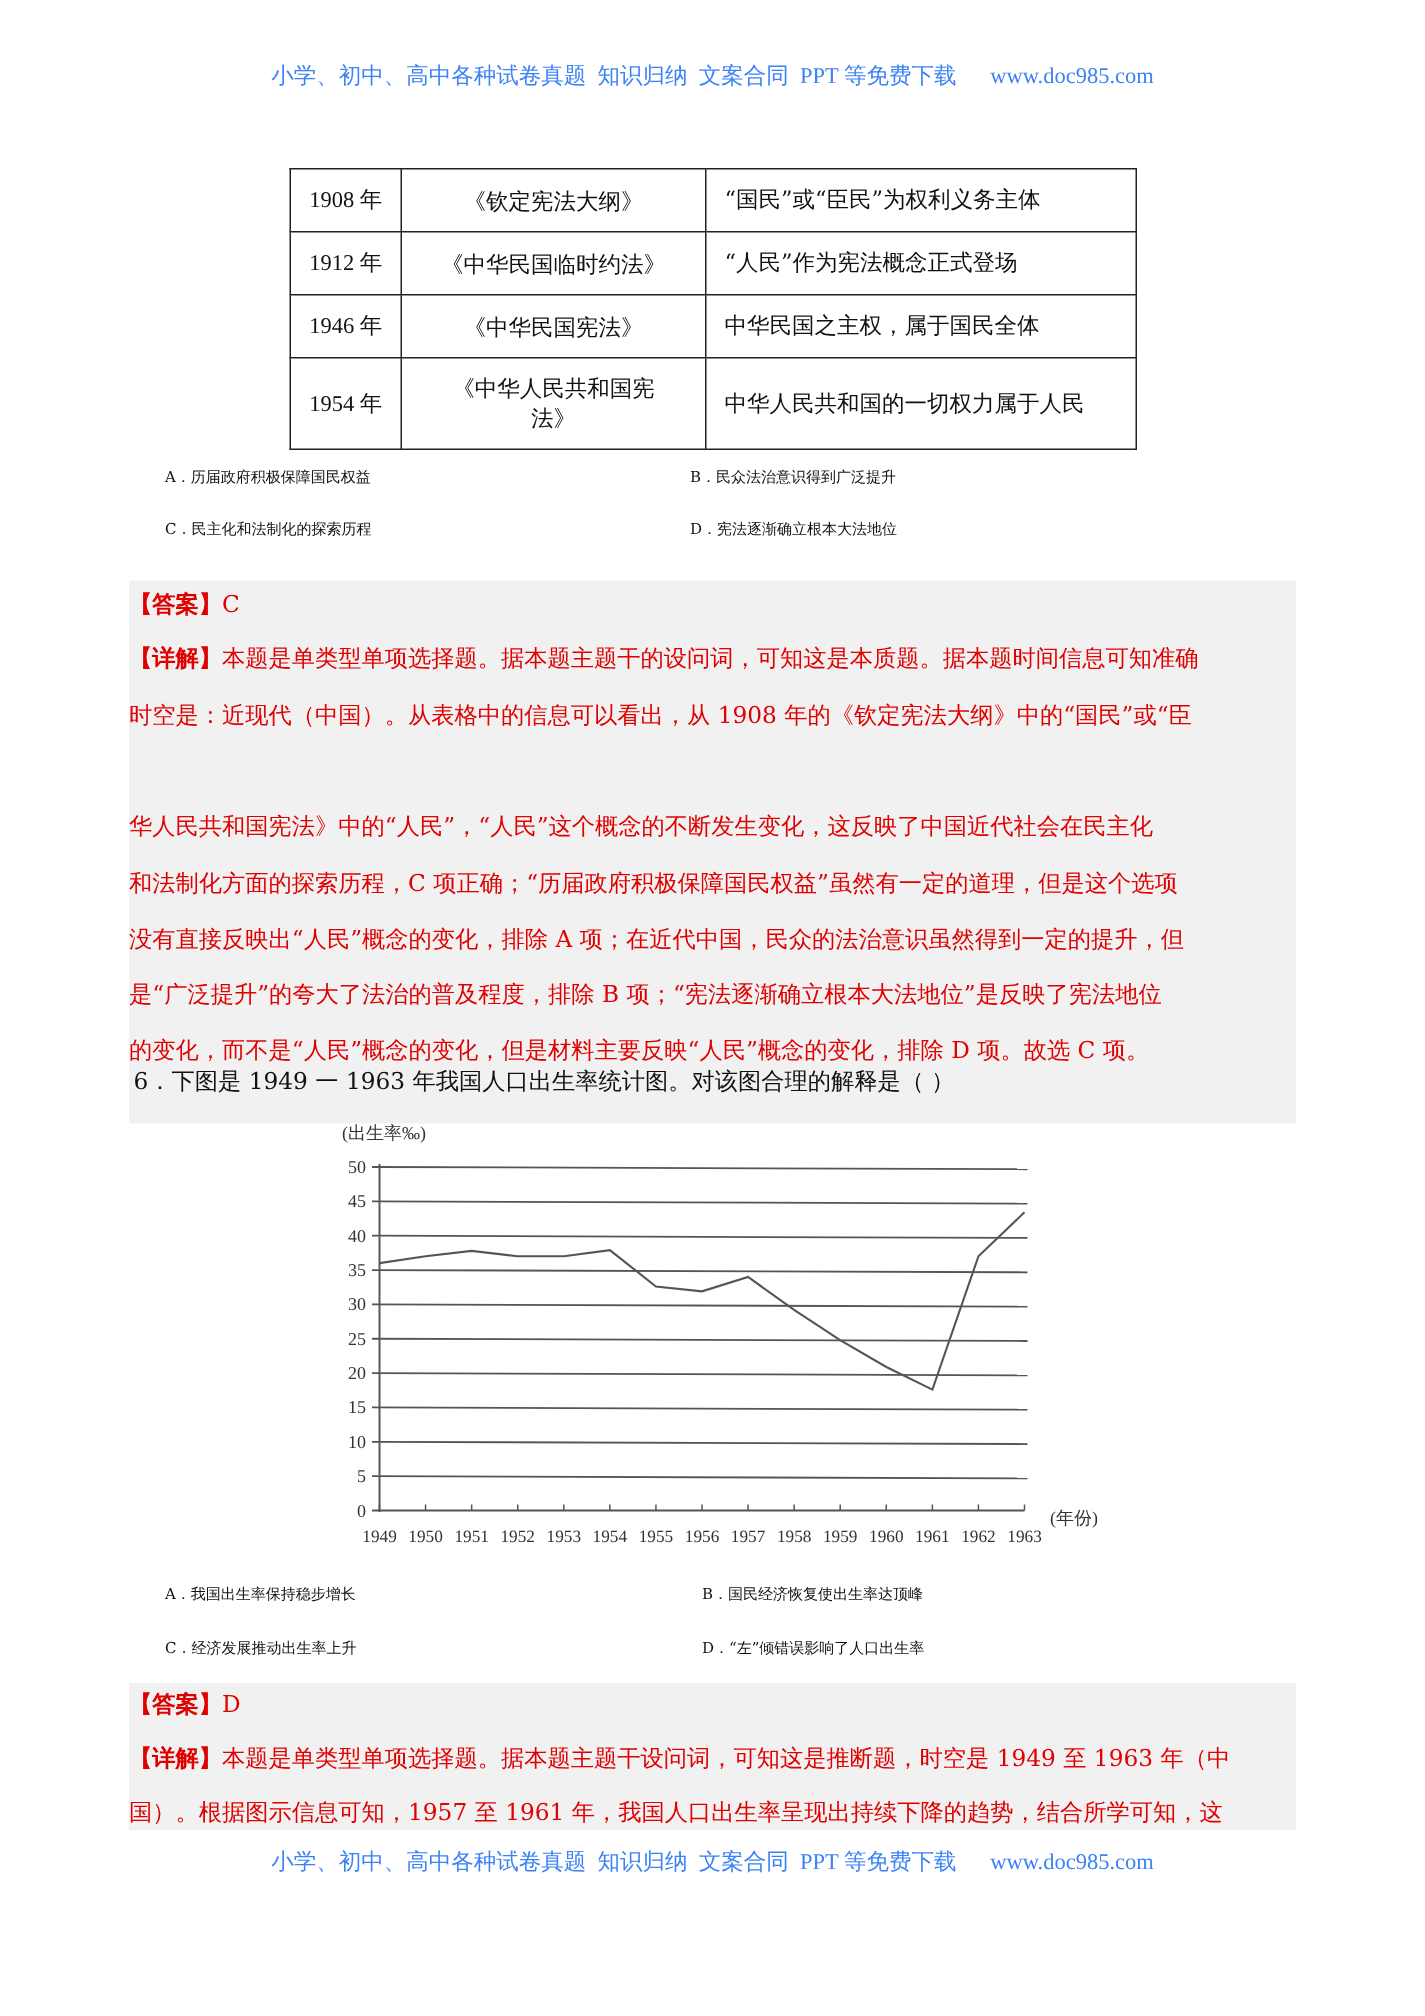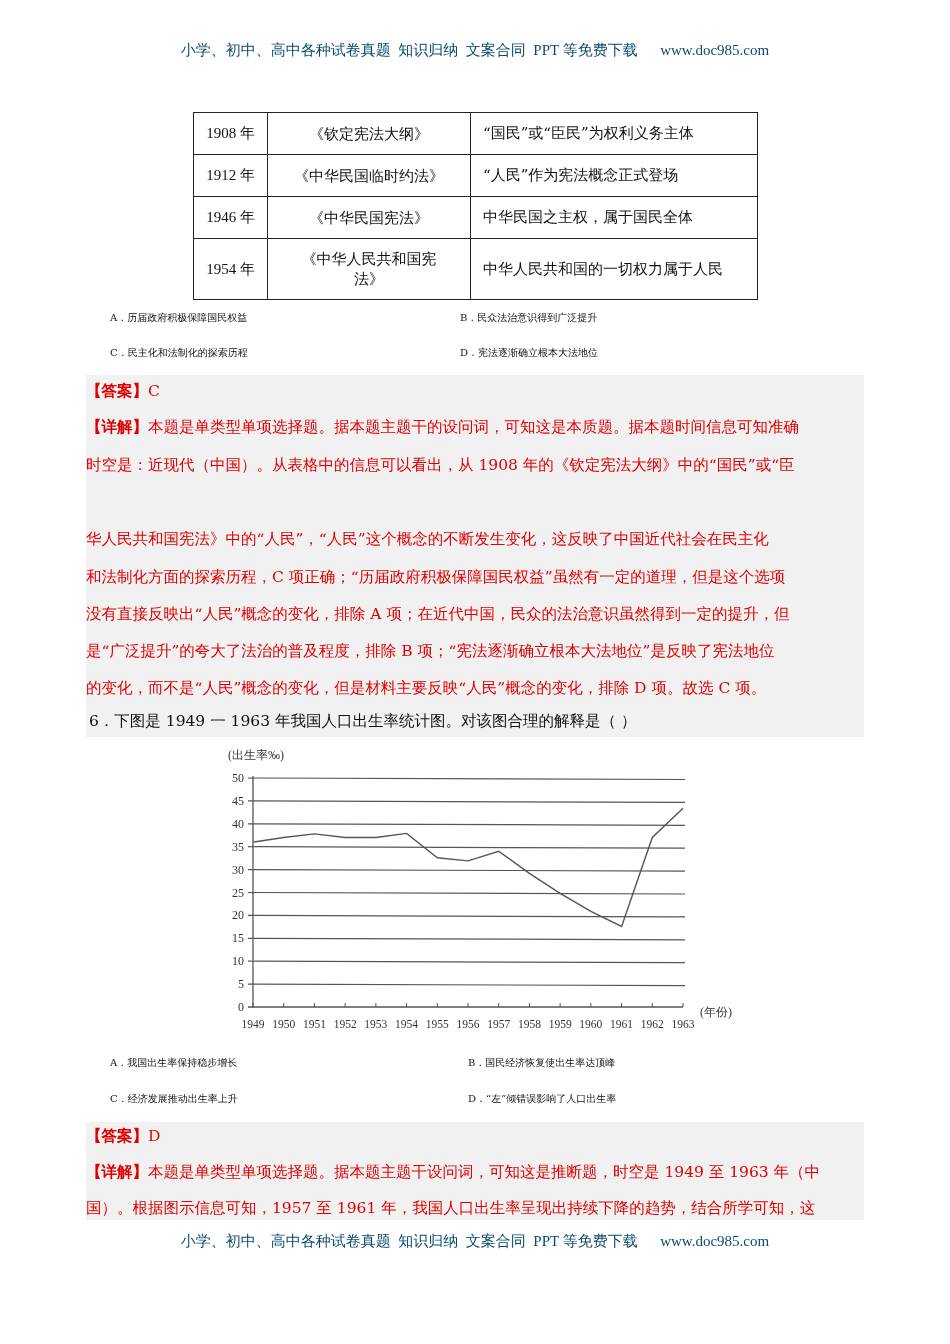--- a/index.html
+++ b/index.html
@@ -1,19 +1,19 @@
 <!DOCTYPE html>
 <html><head>
 <meta charset="utf-8">
 <style>
   html, body { margin: 0; padding: 0; background: #ffffff; }
   body { width: 950px; height: 1344px; position: relative; overflow: hidden;
          font-family: "DejaVu Serif", "Liberation Serif", serif; color: #111; }
   .abs { position: absolute; }
-  .header, .footer { left: 0; width: 950px; text-align: center; font-size: 15px; color: #0c4a6e;
+  .header, .footer { left: 0; width: 950px; text-align: center; font-size: 15px; color: #3b82f6;
                      font-family: "Liberation Serif", "DejaVu Serif", serif; white-space: pre; }
   .header { top: 41px; }
   .footer { top: 1232px; }
 
   table.law { position: absolute; left: 193px; top: 112px; width: 565px;
               border-collapse: collapse; font-size: 15px; }
   table.law td { border: 1.5px solid #222; padding: 0 8px; height: 41px; }
   table.law tr.tall td { height: 60px; }
   table.law td.c1 { width: 57px; text-align: center; font-family: "Liberation Serif", serif; }
   table.law td.c2 { width: 186px; text-align: center; line-height: 20px; }
@@ -58,21 +58,21 @@
     <td class="c3">中华人民共和国的一切权力属于人民</td>
   </tr>
 </tbody>
   </table>
 
 <div class="abs opt" style="left:110px; top:311px;">A．历届政府积极保障国民权益</div>
 <div class="abs opt" style="left:460px; top:311px;">B．民众法治意识得到广泛提升</div>
 <div class="abs opt" style="left:110px; top:346px;">C．民主化和法制化的探索历程</div>
 <div class="abs opt" style="left:460px; top:346px;">D．宪法逐渐确立根本大法地位</div>
 
-<div class="red-block" style="top:375px; height:362px;">
+<div class="red-block" style="top:387px; height:362px;">
   <div class="red-line" style="top:6px;">
     <span class="bracket">【答案】</span><span>C</span>
   </div>
   <div class="red-line" style="top:42px;">
     <span class="bracket">【详解】</span><span>本题是单类型单项选择题。据本题主题干的设问词，可知这是本质题。据本题时间信息可知准确</span>
   </div>
   <div class="red-line" style="top:80px;">时空是：近现代（中国）。从表格中的信息可以看出，从 1908 年的《钦定宪法大纲》中的“国民”或“臣</div>
   <div class="red-line" style="top:154px;">华人民共和国宪法》中的“人民”，“人民”这个概念的不断发生变化，这反映了中国近代社会在民主化</div>
   <div class="red-line" style="top:192px;">和法制化方面的探索历程，C 项正确；“历届政府积极保障国民权益”虽然有一定的道理，但是这个选项</div>
   <div class="red-line" style="top:229px;">没有直接反映出“人民”概念的变化，排除 A 项；在近代中国，民众的法治意识虽然得到一定的提升，但</div>

